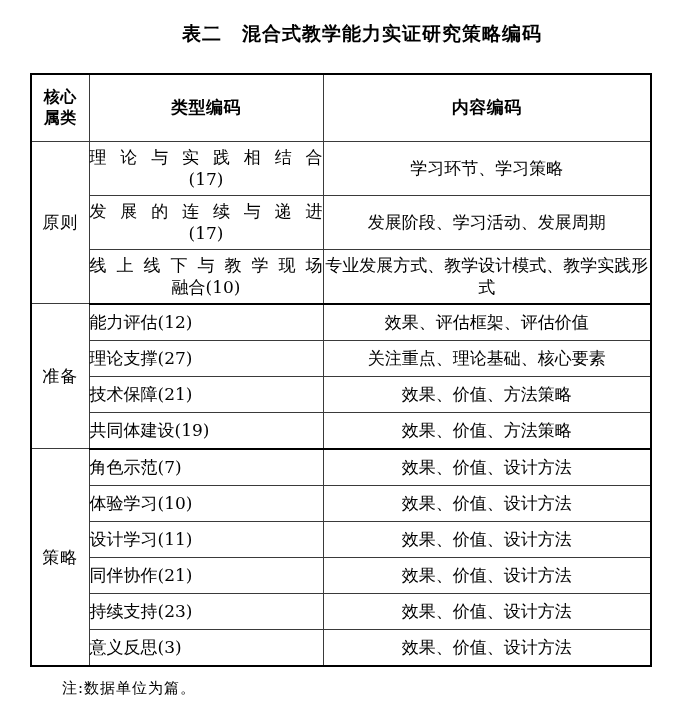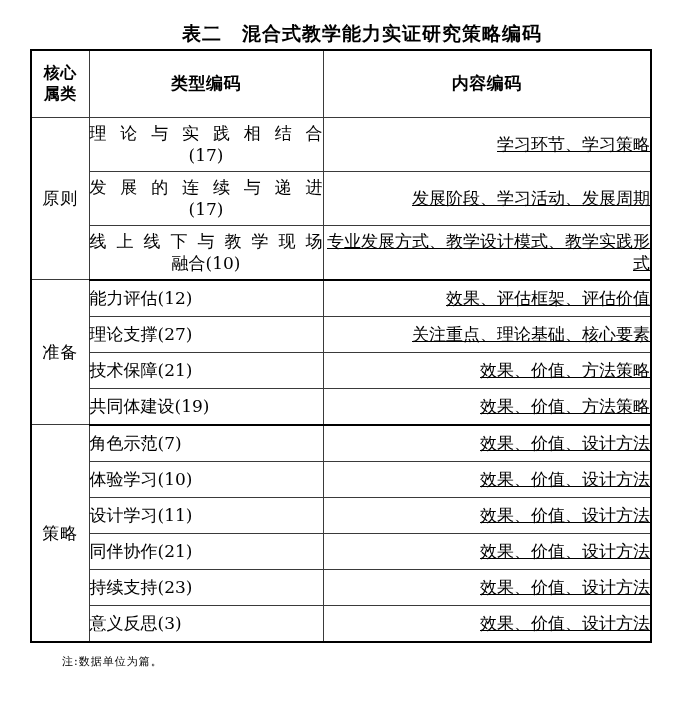--- a/index.html
+++ b/index.html
@@ -32,21 +32,21 @@
     letter-spacing: 1px;
     padding-top: 22px;
     padding-bottom: 0;
     line-height: 1.2;
     white-space: pre;
     padding-left: 26px;
   }
 
   
   .table-wrap {
-    margin: 4px 30px 0 30px;
+    margin: 28px 30px 0 30px;
     width: 620px;
   }
 
   table.coding-table {
     border-collapse: collapse;
     width: 620px;
     table-layout: fixed;
     border: 2px solid #000;
   }
 
@@ -102,35 +102,34 @@
   td.type-cell.justify > span.jtail {
     display: block;
     text-align: center;
   }
 
   
   td.cont-cell {
     font-size: 17px;
     padding: 5px 9px 6px 10px;
     line-height: 1.34;
-    text-align: right;
-    text-decoration: underline;
+    text-align: center;
   }
 
   
   tr.sec-end > td { border-bottom: 2px solid #000; }
 
   
   tr.r-tall > td { height: 53px; }
   tr.r-std  > td { height: 35px; }
 
   
   .footnote {
     margin: 12px 0 0 62px;
-    font-size: 11px;
+    font-size: 15px;
     font-family: "DejaVu Serif", "Liberation Serif", serif;
     letter-spacing: 1px;
     line-height: 1.3;
   }
 </style>
 </head>
 <body>
 
 <div class="page">
 

